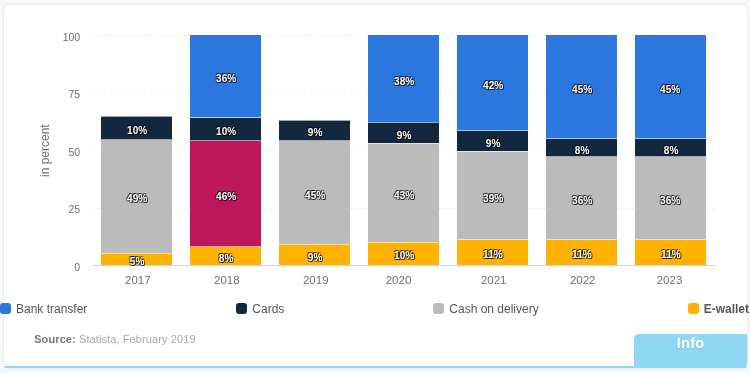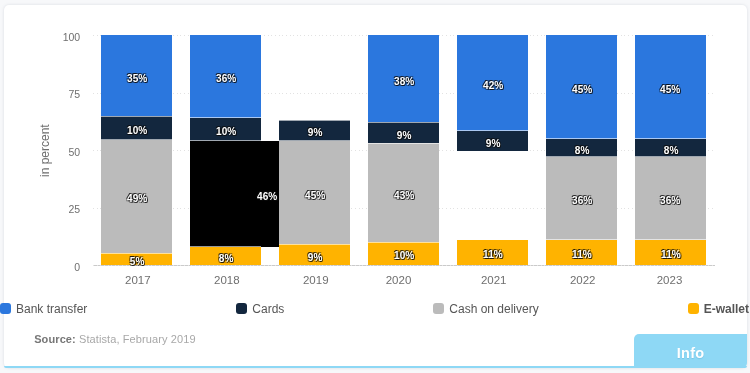--- a/index.html
+++ b/index.html
@@ -18,21 +18,21 @@
   #bottombar {
     position:absolute; left:4.2px; top:365.7px; width:742.7px; height:2.7px;
     background:#8ed8f5; border-radius:0 0 5px 5px;
   }
   #infotab {
     position:absolute; left:634.2px; top:333.7px; width:112.7px; height:34.7px;
     background:#8ed8f5; border-radius:5px 0 5px 0;
   }
   #infolabel {
     position:absolute; left:634.2px; top:335.2px; width:112.7px; height:34.7px;
-    display:flex; align-items:center; justify-content:center;
+    display:flex; justify-content:center;
     color:#ffffff; font-weight:bold; font-size:14.5px; letter-spacing:0.3px; text-shadow:0 1px 1px rgba(80,160,200,0.35);
   }
 
   
   #plot { position:absolute; left:101.3px; top:35px; width:604.9px; height:230px; }
   .bar { position:absolute; top:0; bottom:0; width:71px; z-index:1; }
   .seg { position:absolute; left:0; width:100%; display:flex; align-items:center; justify-content:center; }
   .seg.divider::before {
     content:""; position:absolute; left:0; right:0; top:-0.5px; height:1px;
     background:rgba(255,255,255,0.6);
@@ -82,41 +82,38 @@
     <div class="ytick" style="top: 100%;"><span>0</span></div>
     <div class="gridline" style="top: calc(75% + 0.1px);"></div>
     <div class="ytick" style="top: 75%;"><span>25</span></div>
     <div class="gridline" style="top: calc(50% + 0.1px);"></div>
     <div class="ytick" style="top: 50%;"><span>50</span></div>
     <div class="gridline" style="top: calc(25% + 0.1px);"></div>
     <div class="ytick" style="top: 25%;"><span>75</span></div>
     <div class="gridline" style="top: calc(0% + 0.1px);"></div>
     <div class="ytick" style="top: 0%;"><span>100</span></div>
     <div class="bar" style="left: 0px;">
-      <div class="seg" style="top: 0%; height: 35.3535%; background: rgb(43, 119, 222);">
-        <span class="seglabel">35%</span>
-      </div>
       <div class="seg divider" style="top: 35.3535%; height: 10.101%; background: rgb(19, 39, 62);">
         <span class="seglabel">10%</span>
       </div>
       <div class="seg divider" style="top: 45.4545%; height: 49.4949%; background: rgb(187, 187, 187);">
         <span class="seglabel">49%</span>
       </div>
       <div class="seg divider" style="top: 94.9495%; height: 5.05051%; background: rgb(255, 179, 0);">
         <span class="seglabel">5%</span>
       </div>
     </div>
     <div class="bar" style="left: 88.9833px;">
       <div class="seg" style="top: 0%; height: 36%; background: rgb(43, 119, 222);">
         <span class="seglabel">36%</span>
       </div>
       <div class="seg divider" style="top: 36%; height: 10%; background: rgb(19, 39, 62);">
         <span class="seglabel">10%</span>
       </div>
-      <div class="seg divider" style="top: 46%; height: 46%; background: #000000; padding-left: 41px;">
+      <div class="seg divider" style="top: 46%; height: 46%; background: #be185d;">
         <span class="seglabel">46%</span>
       </div>
       <div class="seg divider" style="top: 92%; height: 8%; background: rgb(255, 179, 0);">
         <span class="seglabel">8%</span>
       </div>
     </div>
     <div class="bar" style="left: 177.967px;">
       <div class="seg divider" style="top: 37%; height: 9%; background: rgb(19, 39, 62);">
         <span class="seglabel">9%</span>
       </div>
@@ -140,20 +137,23 @@
       <div class="seg divider" style="top: 90%; height: 10%; background: rgb(255, 179, 0);">
         <span class="seglabel">10%</span>
       </div>
     </div>
     <div class="bar" style="left: 355.933px;">
       <div class="seg" style="top: 0%; height: 41.5842%; background: rgb(43, 119, 222);">
         <span class="seglabel">42%</span>
       </div>
       <div class="seg divider" style="top: 41.5842%; height: 8.91089%; background: rgb(19, 39, 62);">
         <span class="seglabel">9%</span>
+      </div>
+      <div class="seg divider" style="top: 50.495%; height: 38.6139%; background: rgb(187, 187, 187);">
+        <span class="seglabel">39%</span>
       </div>
       <div class="seg divider" style="top: 89.1089%; height: 10.8911%; background: rgb(255, 179, 0);">
         <span class="seglabel">11%</span>
       </div>
     </div>
     <div class="bar" style="left: 444.917px;">
       <div class="seg" style="top: 0%; height: 45%; background: rgb(43, 119, 222);">
         <span class="seglabel">45%</span>
       </div>
       <div class="seg divider" style="top: 45%; height: 8%; background: rgb(19, 39, 62);">

